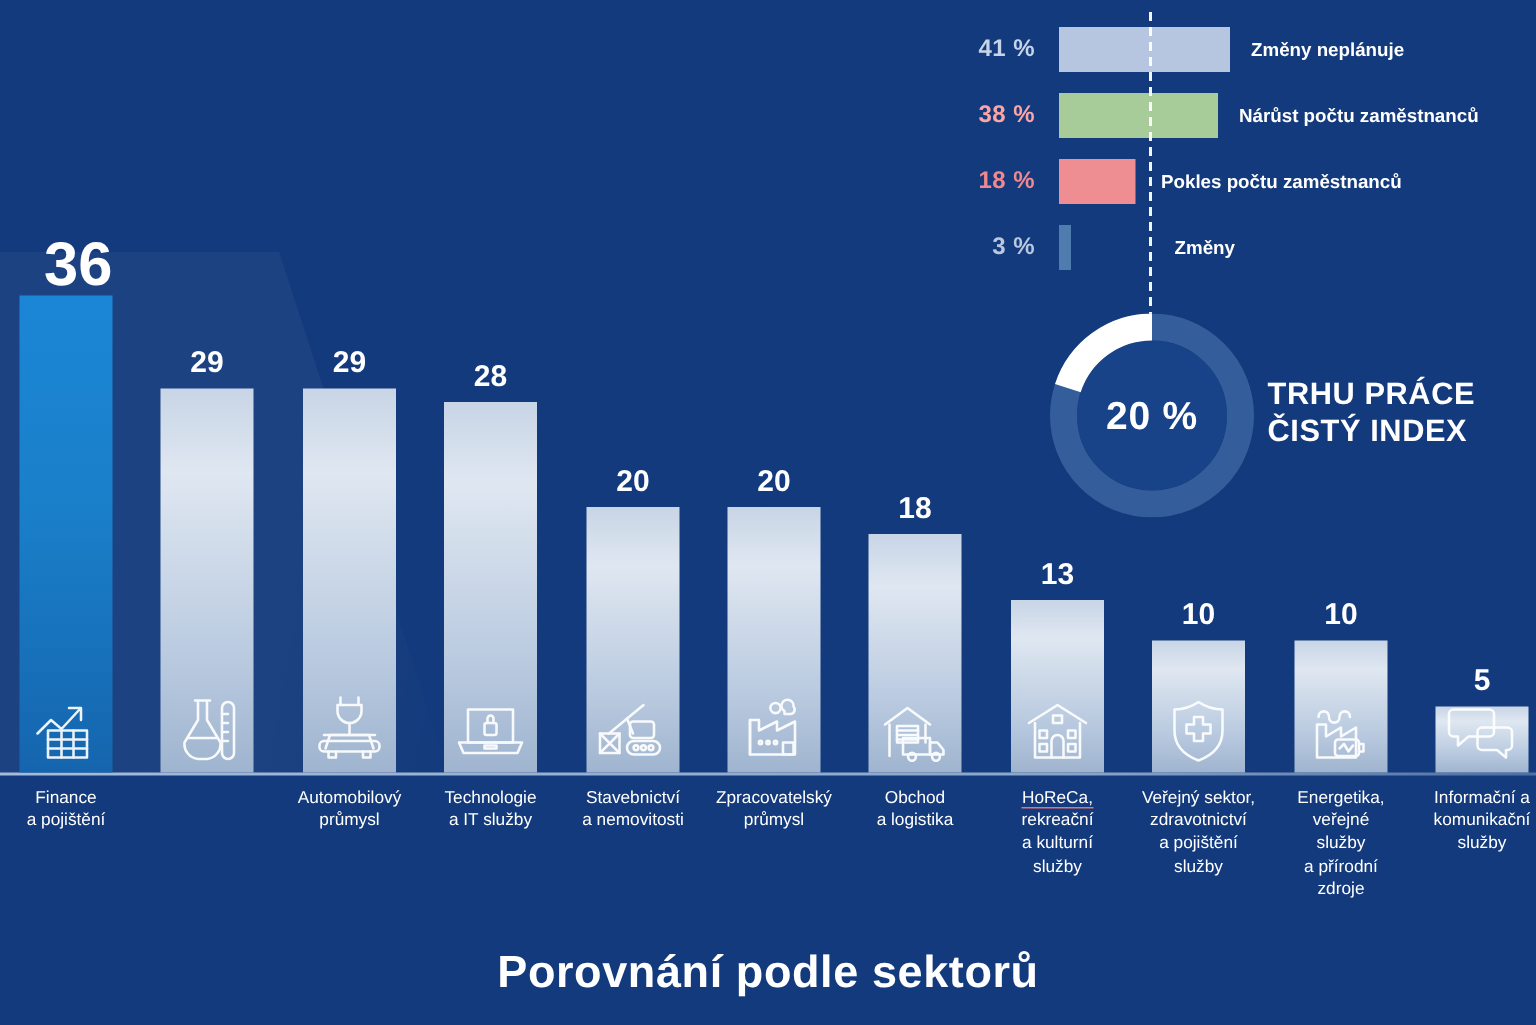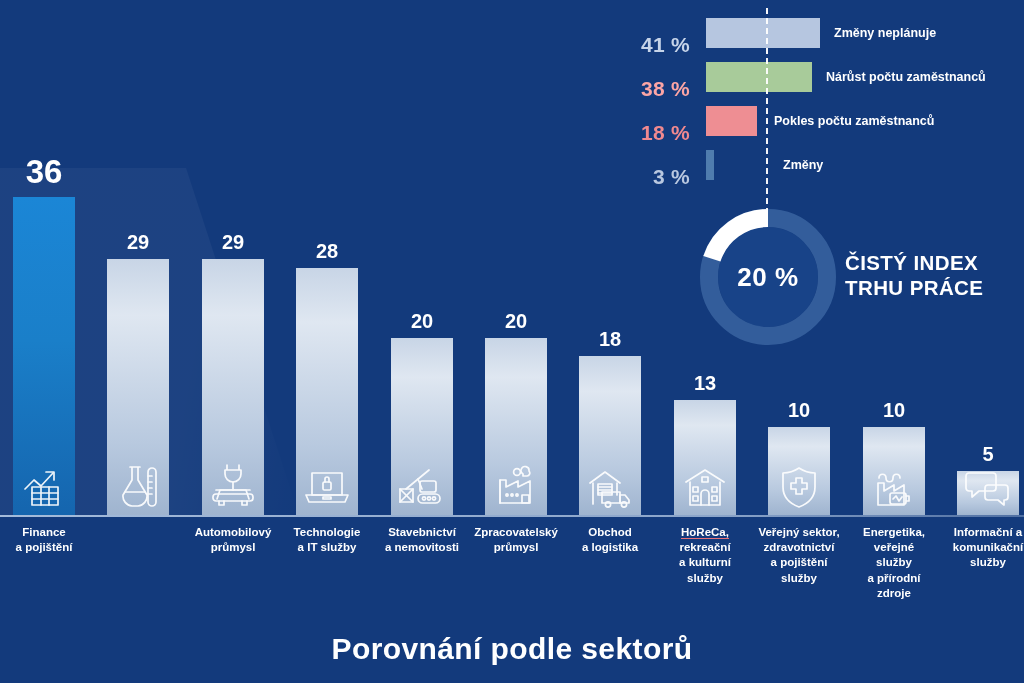--- a/index.html
+++ b/index.html
@@ -20,23 +20,23 @@
   }
   #bg-bottom {
     position:absolute; left:0; top:515px; width:1024px; height:168px;
     background:#133a7c;
   }
 
   
   #legend { position:absolute; left:628px; top:8px; width:396px; height:175px; }
   .legend-row { position:absolute; left:0; height:38px; }
   .legend-pct {
-    position:absolute; left:0; top:12px; width:62px; height:38px;
+    position:absolute; left:0; top:0; width:62px; height:38px;
     display:flex; align-items:center; justify-content:flex-end;
-    font-size:21px; font-weight:bold; letter-spacing:0.3px;
+    font-size:16px; font-weight:bold; letter-spacing:0.3px;
   }
   .legend-bar { position:absolute; left:78px; top:4px; height:30px; }
   .legend-label {
     position:absolute; top:0; height:38px; display:flex; align-items:center;
     font-size:12.5px; font-weight:bold; white-space:nowrap; color:#ffffff;
   }
 
   
   #dashed-line {
     position:absolute; left:766px; top:8px; width:0; height:206px;
@@ -69,29 +69,29 @@
     background:linear-gradient(180deg,#c8d5e6 0%, #dfe7f1 22%, #b8c9df 72%, #9fb4cf 100%);
     box-shadow:0 0 0 0 rgba(0,0,0,0);
   }
   .bar.highlight {
     background:linear-gradient(180deg,#1b86d6 0%, #1a7fc9 45%, #1565ae 100%);
   }
   .bar-value {
     position:absolute; left:0; width:100%; text-align:center;
     font-size:20px; font-weight:bold; color:#ffffff;
   }
-  .bar-value.big { font-size:33px; }
+  .bar-value.big { font-size:41px;text-align:right; }
   .bar-icon {
     position:absolute; bottom:6px; left:0; width:100%;
     display:flex; align-items:flex-end; justify-content:center;
   }
   .bar-icon svg { display:block; }
   .cat-label {
     position:absolute; top:525px; width:100%; text-align:center;
-    font-size:11.5px; font-weight:bold; line-height:1.32; color:#ffffff;
+    font-size:11.5px; font-weight:normal; line-height:1.32; color:#ffffff;
   }
   .cat-label .u { border-bottom:1px solid rgba(255,120,120,0.9); }
 
   
   #footer-title {
     position:absolute; left:0; top:632px; width:1024px; text-align:center;
     font-size:30px; font-weight:bold; letter-spacing:0.4px;
   }
 </style>
 </head>
@@ -132,22 +132,22 @@
 <div id="donut-wrap">
   <svg width="136" height="136" viewBox="0 0 136 136">
     <circle cx="68" cy="68" r="59" fill="none" stroke="#3f6aa5" stroke-width="18" opacity="0.75"></circle>
     <circle cx="68" cy="68" r="50" fill="#1d4a92" opacity="0.55"></circle>
     <path id="donut-arc" d="M 68 9 A 59 59 0 0 0 11.887665538585942 49.76799733187809" fill="none" stroke="#ffffff" stroke-width="18" stroke-linecap="butt"></path>
   </svg>
   <div id="donut-center-label">20 %</div>
 </div>
 
 <div id="index-title">
+  <div>TRHU PRÁCE</div>
   <div>ČISTÝ INDEX</div>
-  <div>TRHU PRÁCE</div>
 </div>
 
 <div id="bg-bottom"></div>
 <div id="baseline"></div>
 <div id="chart" style="top: 0px; height: 683px;">
     <div class="col" style="left: 13px; width: 62px; top: 0px; height: 515px; position: absolute;">
       <div class="bar highlight" style="height: 318px; bottom: 0px; top: 197px; position: absolute; left: 0px; width: 62px;">
         <div class="bar-icon">
           <svg width="46" height="44" viewBox="0 0 46 44" style="fill:none;stroke:#ffffff;stroke-width:1.7;stroke-linecap:round;stroke-linejoin:round;opacity:0.92">
       <polyline points="4,24 13,15 20,21 32,8"></polyline>

